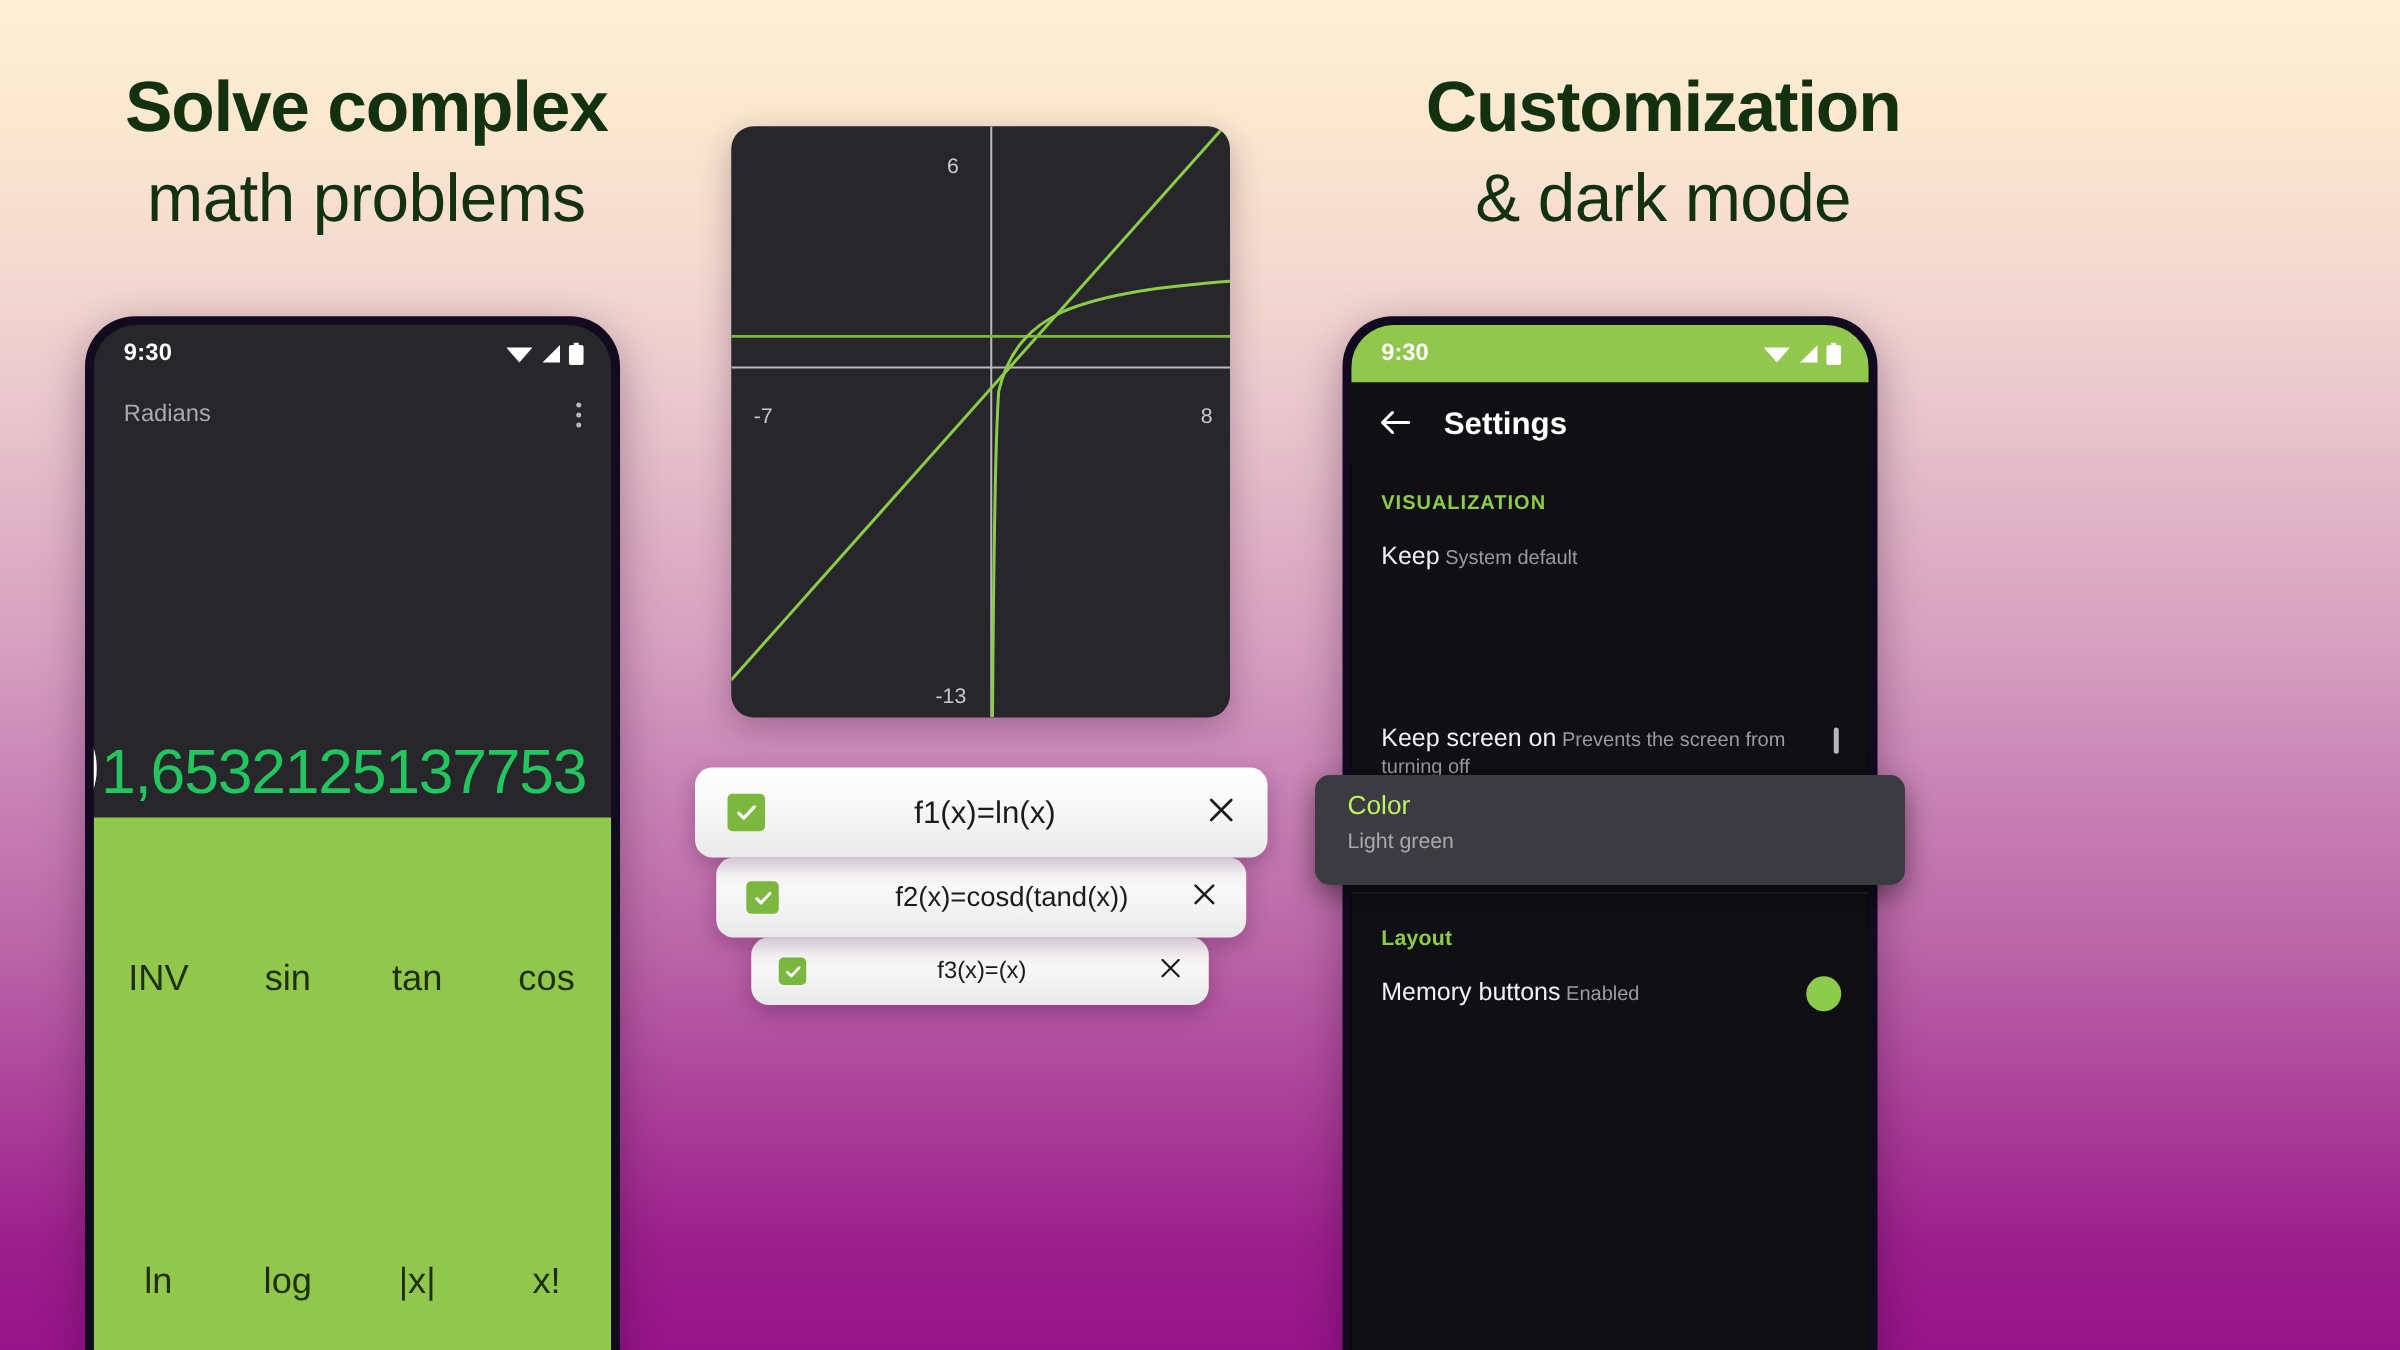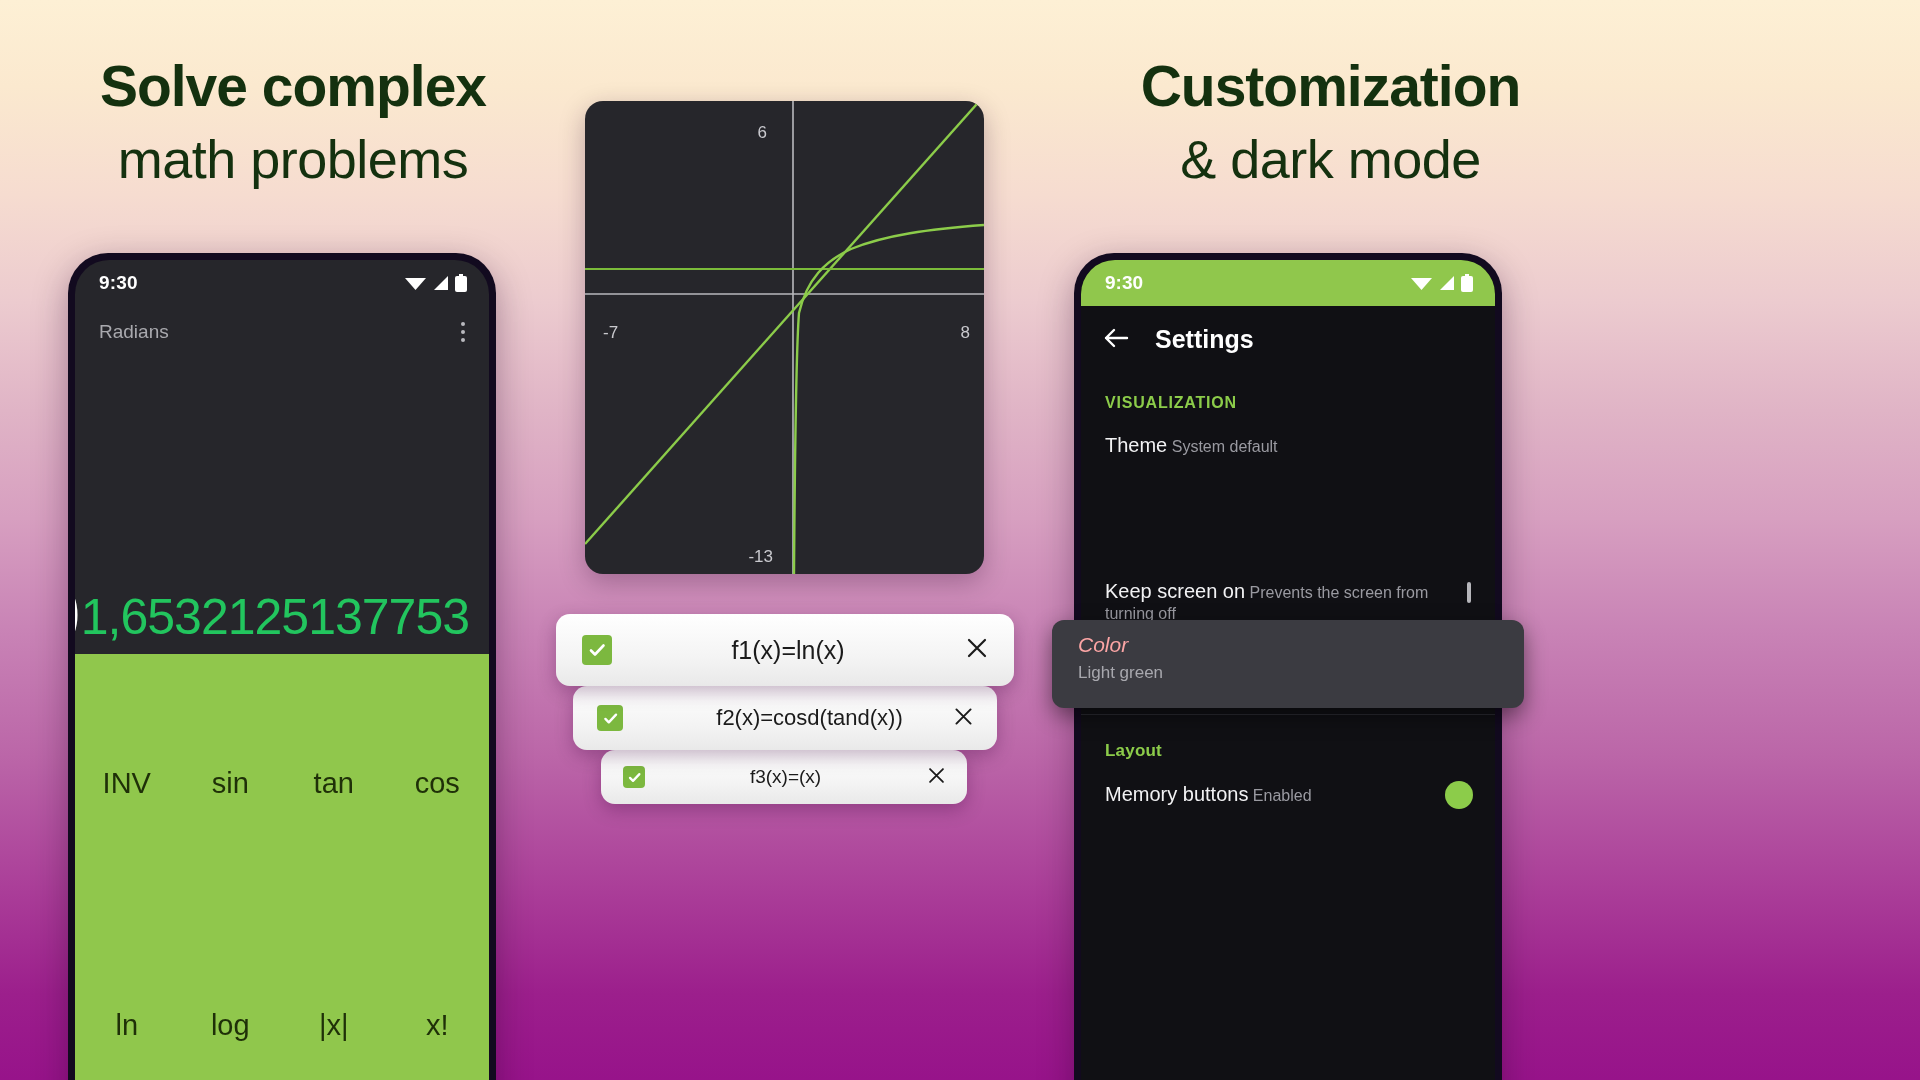--- a/index.html
+++ b/index.html
@@ -113,21 +113,21 @@
   .divider-line { height:1px; background:#2a2a30; margin: 8px 0 0 0;}
 
   
   #color-card {
     position:absolute;
     left: 1052px; top: 620px; width: 472px; height: 88px;
     background: #3b3b41; border-radius: 12px;
     box-shadow: 0 8px 22px rgba(0,0,0,0.45);
     padding: 13px 26px; z-index: 40;
   }
-  #color-card .title { color:#fca5a5; font-size: 21px; font-style: italic; }
+  #color-card .title { color:#bef264; font-size: 21px; }
   #color-card .sub { color:#a8a8ae; font-size: 17px; margin-top: 6px; }
 
   
   #graph-card {
     position:absolute; left: 585px; top: 101px; width: 399px; height: 473px;
     background:#26262b; border-radius: 18px; overflow:hidden;
     box-shadow: 0 8px 26px rgba(40,0,40,0.28);
   }
   #graph-card svg { display:block; }
   .axis-label { fill:#c9c9ce; font-size: 17px; font-family:"Liberation Sans", sans-serif; }
@@ -307,21 +307,21 @@
         </span>
         <span class="settings-title">Settings</span>
       </div>
 
       <div class="settings-list">
 
         <div class="section-head">VISUALIZATION</div>
 
         <div class="srow">
           <span class="txt">
-            <span class="title">Theme</span>
+            <span class="title">Keep</span>
             <span class="sub">System default</span>
           </span>
         </div>
 
         <div style="height:96px"></div>
 
         <div class="srow">
           <span class="txt">
             <span class="title">Keep screen on</span>
             <span class="sub">Prevents the screen from turning off</span>

